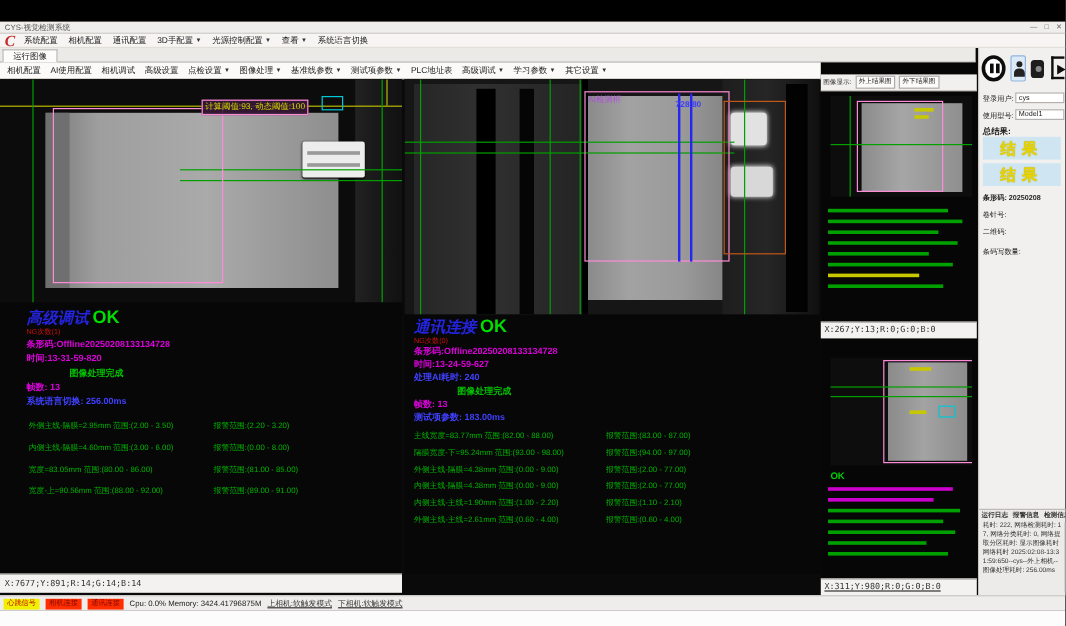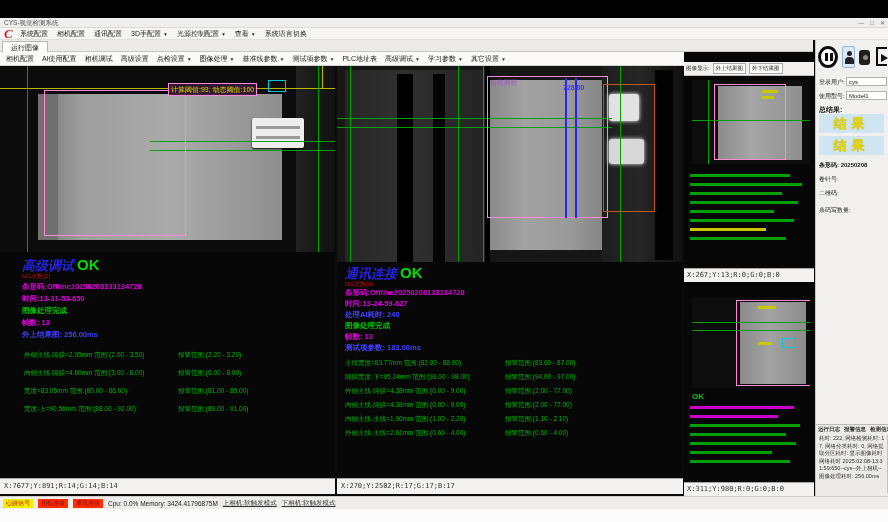--- a/index.html
+++ b/index.html
@@ -42,21 +42,21 @@
 
   .thrlabel { position:absolute; background:rgba(55,25,55,.88); border:1px solid #ff8ad8; color:#d8d800; font-size:7px; line-height:11px; padding:0 2px; white-space:nowrap; }
   .aiboxlabel { position:absolute; color:#b050d8; font-size:7px; }
   .bluenum { position:absolute; color:#3a3aff; font-size:7px; font-weight:bold; }
 
   .camline { position:absolute; white-space:nowrap; }
   .camname { color:#2424e0; font-weight:bold; font-style:italic; font-size:13px; }
   .okflag  { color:#00dd00; font-weight:bold; font-size:15px; margin-left:3px; }
   .ngline { position:absolute; color:#cc1010; font-size:6px; }
   .tline { position:absolute; font-size:7.5px; white-space:nowrap; font-weight:bold; }
-  .mag { color:#dd00dd; } .grn { color:#00c000; } .blu { color:#4040ff; }
+  .mag { color:#dd00dd; } .grn { color:#00c000;margin-left:36px; } .blu { color:#4040ff; }
 
   .meas { position:absolute; left:0; width:100%; }
   .meas-row { display:flex; margin-bottom:9px; }
   .meas-row span { font-size:6.5px; color:#00b400; white-space:nowrap; }
   .m-left-col  { width:154px; }
   .panel-mid .m-left-col { width:160px; }
 
   
   .thumbcol { position:absolute; left:684px; top:52px; width:130px; height:442px; background:#060606; }
   .thumbhdr { position:absolute; left:0; top:10px; width:130px; height:14px; background:#f2f0ee; border-bottom:1px solid #c5c2bf; display:flex; align-items:center; gap:3px; padding-left:2px; }
@@ -231,24 +231,24 @@
       <div class="ovl grnline" style="left:150px;top:84px;width:185px;height:1px;"></div>
       <div class="ovl pinkbox" style="left:44px;top:24px;width:142px;height:146px;"></div>
       <div class="ovl cyanbox" style="left:268px;top:14px;width:18px;height:12px;"></div>
       <div class="thrlabel" style="left:168px;top:17px;">计算阈值:93, 动态阈值:100</div>
     </div>
     <div class="camline" style="left:22px;top:190px;">
       <span class="camname">高级调试</span><span class="okflag">OK</span>
     </div>
     <div class="ngline" style="left:22px;top:206px;">NG次数(1)</div>
     <div class="tline mag" style="left:22px;top:216px;">条形码:Offline20250208133134728</div>
-    <div class="tline mag" style="left:22px;top:228px;">时间:13-31-53-650</div>
+    <div class="tline mag" style="left:22px;top:228px;">时间:13-31-59-820</div>
     <div class="tline grn" style="left:22px;top:240px;">图像处理完成</div>
     <div class="tline mag" style="left:22px;top:252px;">帧数: 13</div>
-    <div class="tline blu" style="left:22px;top:264px;">外上结果图: 256.00ms</div>
+    <div class="tline blu" style="left:22px;top:264px;">系统语言切换: 256.00ms</div>
     <div class="meas" style="left:24px;top:285px;">
 
         <div class="meas-row">
           <span class="m-left-col">外侧主线-隔膜=2.95mm 范围:(2.00 - 3.50)</span>
           <span>报警范围:(2.20 - 3.20)</span>
         </div>
 
         <div class="meas-row">
           <span class="m-left-col">内侧主线-隔膜=4.60mm 范围:(3.00 - 6.00)</span>
           <span>报警范围:(0.00 - 8.00)</span>
@@ -327,21 +327,20 @@
           <span class="m-left-col">内侧主线-主线=1.90mm 范围:(1.00 - 2.20)</span>
           <span>报警范围:(1.10 - 2.10)</span>
         </div>
 
         <div class="meas-row" style="margin-bottom:5px;">
           <span class="m-left-col">外侧主线-主线=2.61mm 范围:(0.60 - 4.00)</span>
           <span>报警范围:(0.60 - 4.00)</span>
         </div>
       </div>
   </div>
-  <div class="pstatus ps-mid">X:270;Y:2502;R:17;G:17;B:17</div>
 
   <div class="thumbcol">
     <div class="thumbhdr">
       <span class="hlabel">图像显示:</span>
       <span class="thumbchip">外上结果图</span>
       <span class="thumbchip">外下结果图</span>
     </div>
 
     <div class="thumbimg" style="left:8px;top:28px;width:118px;height:84px;">
       <div class="ovl" style="left:26px;top:6px;width:84px;height:74px;background:linear-gradient(90deg,#8b8b8b,#a6a6a6 40%,#8f8f8f);"></div>
@@ -371,21 +370,21 @@
       <div class="ovl cyanbox" style="left:90px;top:40px;width:14px;height:10px;"></div>
     </div>
     <div class="thumb-ok" style="left:8px;top:340px;">OK</div>
     <div class="microline micro-mag" style="left:6px;top:354px;width:104px;"></div>
     <div class="microline micro-mag" style="left:6px;top:363px;width:88px;"></div>
     <div class="microline" style="left:6px;top:372px;width:110px;"></div>
     <div class="microline" style="left:6px;top:381px;width:96px;"></div>
     <div class="microline" style="left:6px;top:390px;width:106px;"></div>
     <div class="microline" style="left:6px;top:399px;width:82px;"></div>
     <div class="microline" style="left:6px;top:408px;width:100px;"></div>
-    <div class="tstatus" style="top:430px;">X:311;Y:980;R:0;G:0;B:0</div>
+    <div class="tstatus" style="top:430px;text-decoration:underline;">X:311;Y:980;R:0;G:0;B:0</div>
   </div>
 
   <div class="sidebar">
     <div class="sbtns">
       <div class="btn-pause">
           <i></i>
           <i></i>
         </div>
       <div class="btn-user">
           <span class="head"></span>

